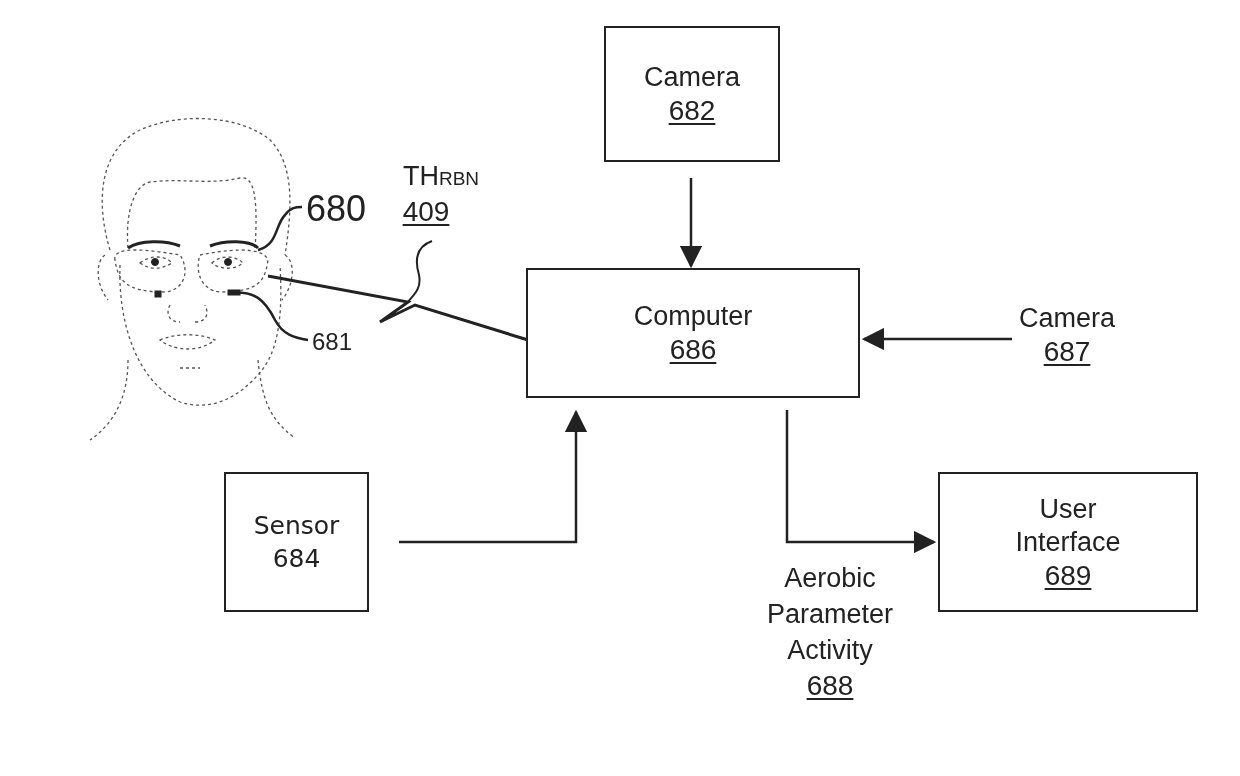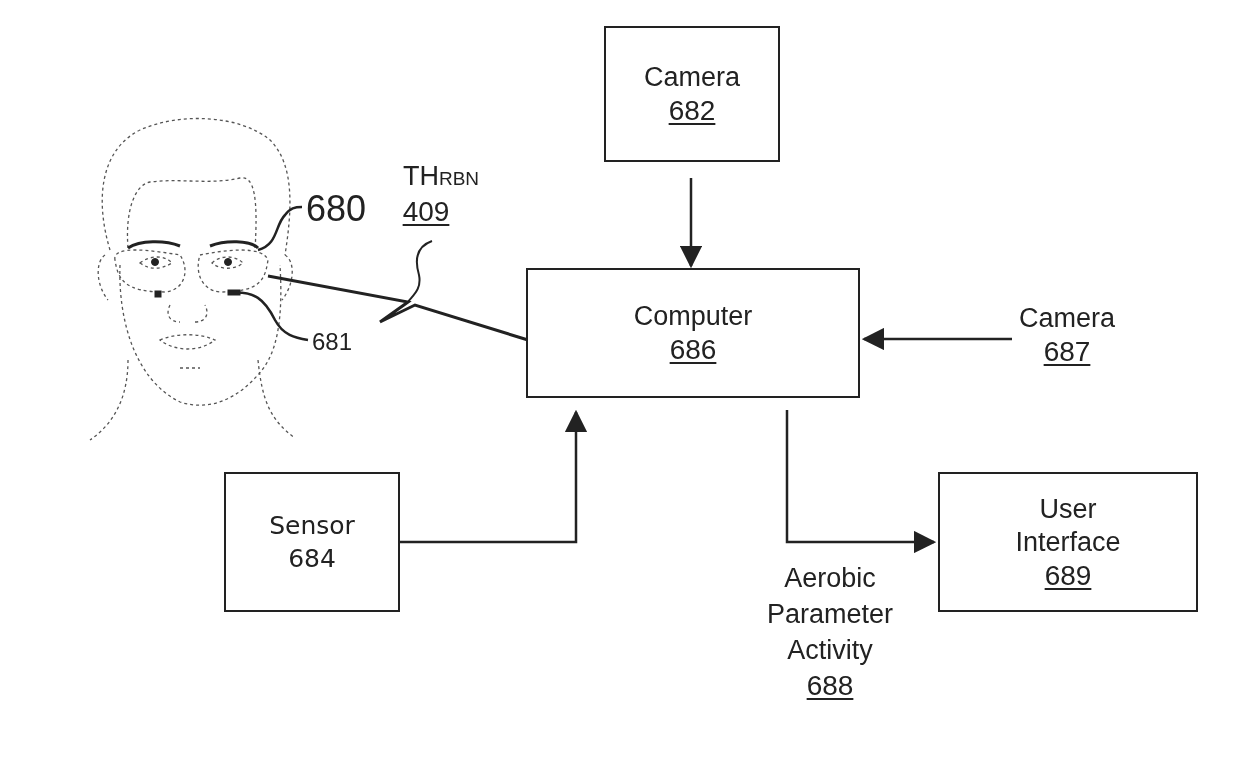--- a/index.html
+++ b/index.html
@@ -83,21 +83,21 @@
 <div class="box" style="left:526px; top:268px; width:334px; height:130px;">
   <div class="lbl">Computer</div>
   <div class="num u">686</div>
 </div>
 
 <div class="free" style="left:1012px; top:302px; width:110px;">
   <div class="lbl">Camera</div>
   <div class="num u">687</div>
 </div>
 
-<div class="box" style="left:224px; top:472px; width:176px; height:140px;">
+<div class="box" style="left:224px; top:472px; width:145px; height:140px;">
   <div class="lbl sans2">Sensor</div>
   <div class="num sans2">684</div>
 </div>
 
 <div class="box" style="left:938px; top:472px; width:260px; height:140px;text-align:right;">
   <div class="lbl">User</div>
   <div class="lbl">Interface</div>
   <div class="num u">689</div>
 </div>
 

